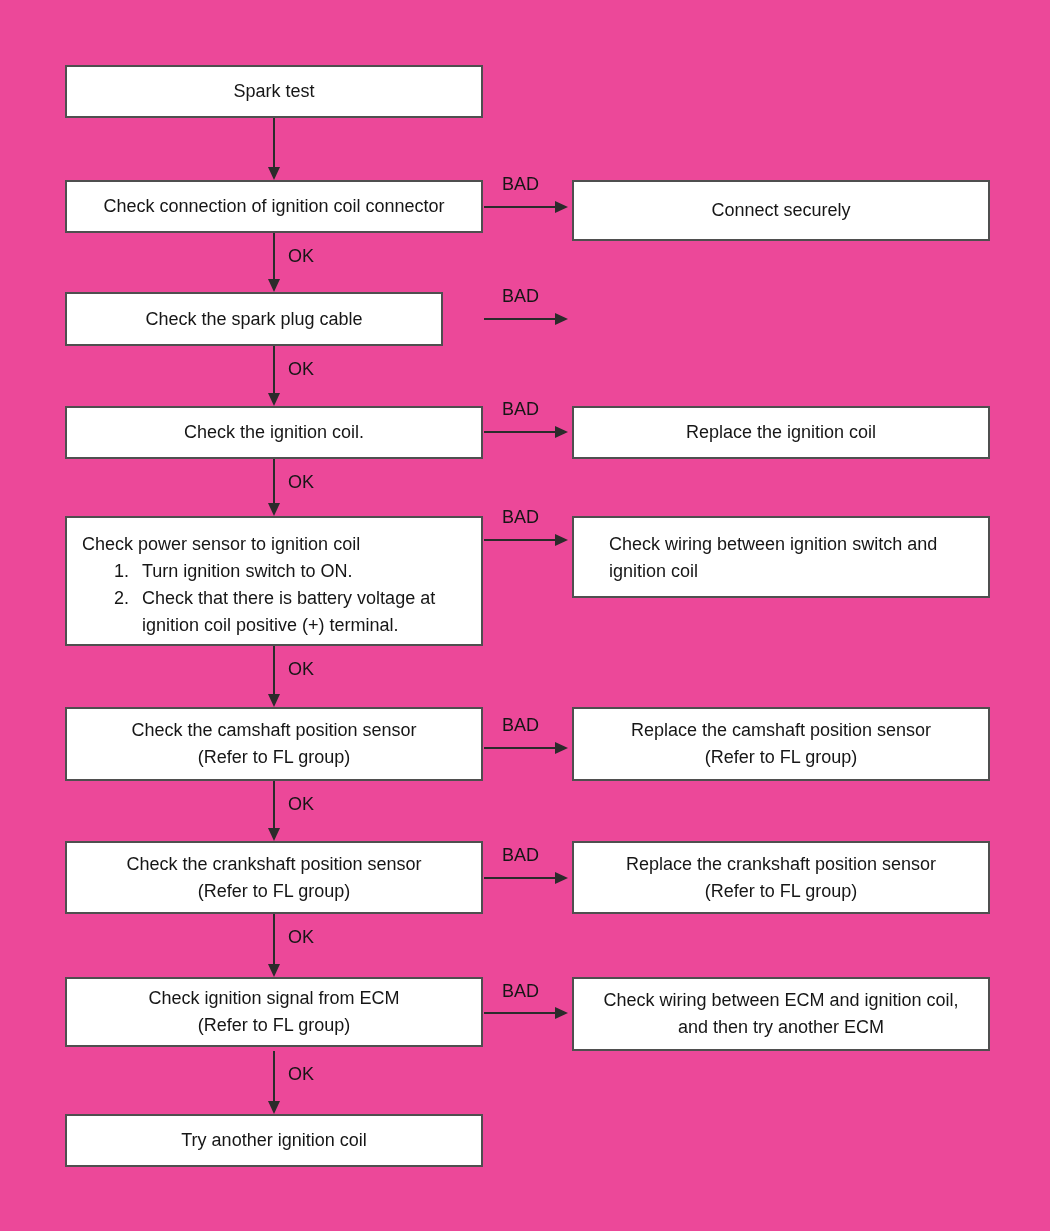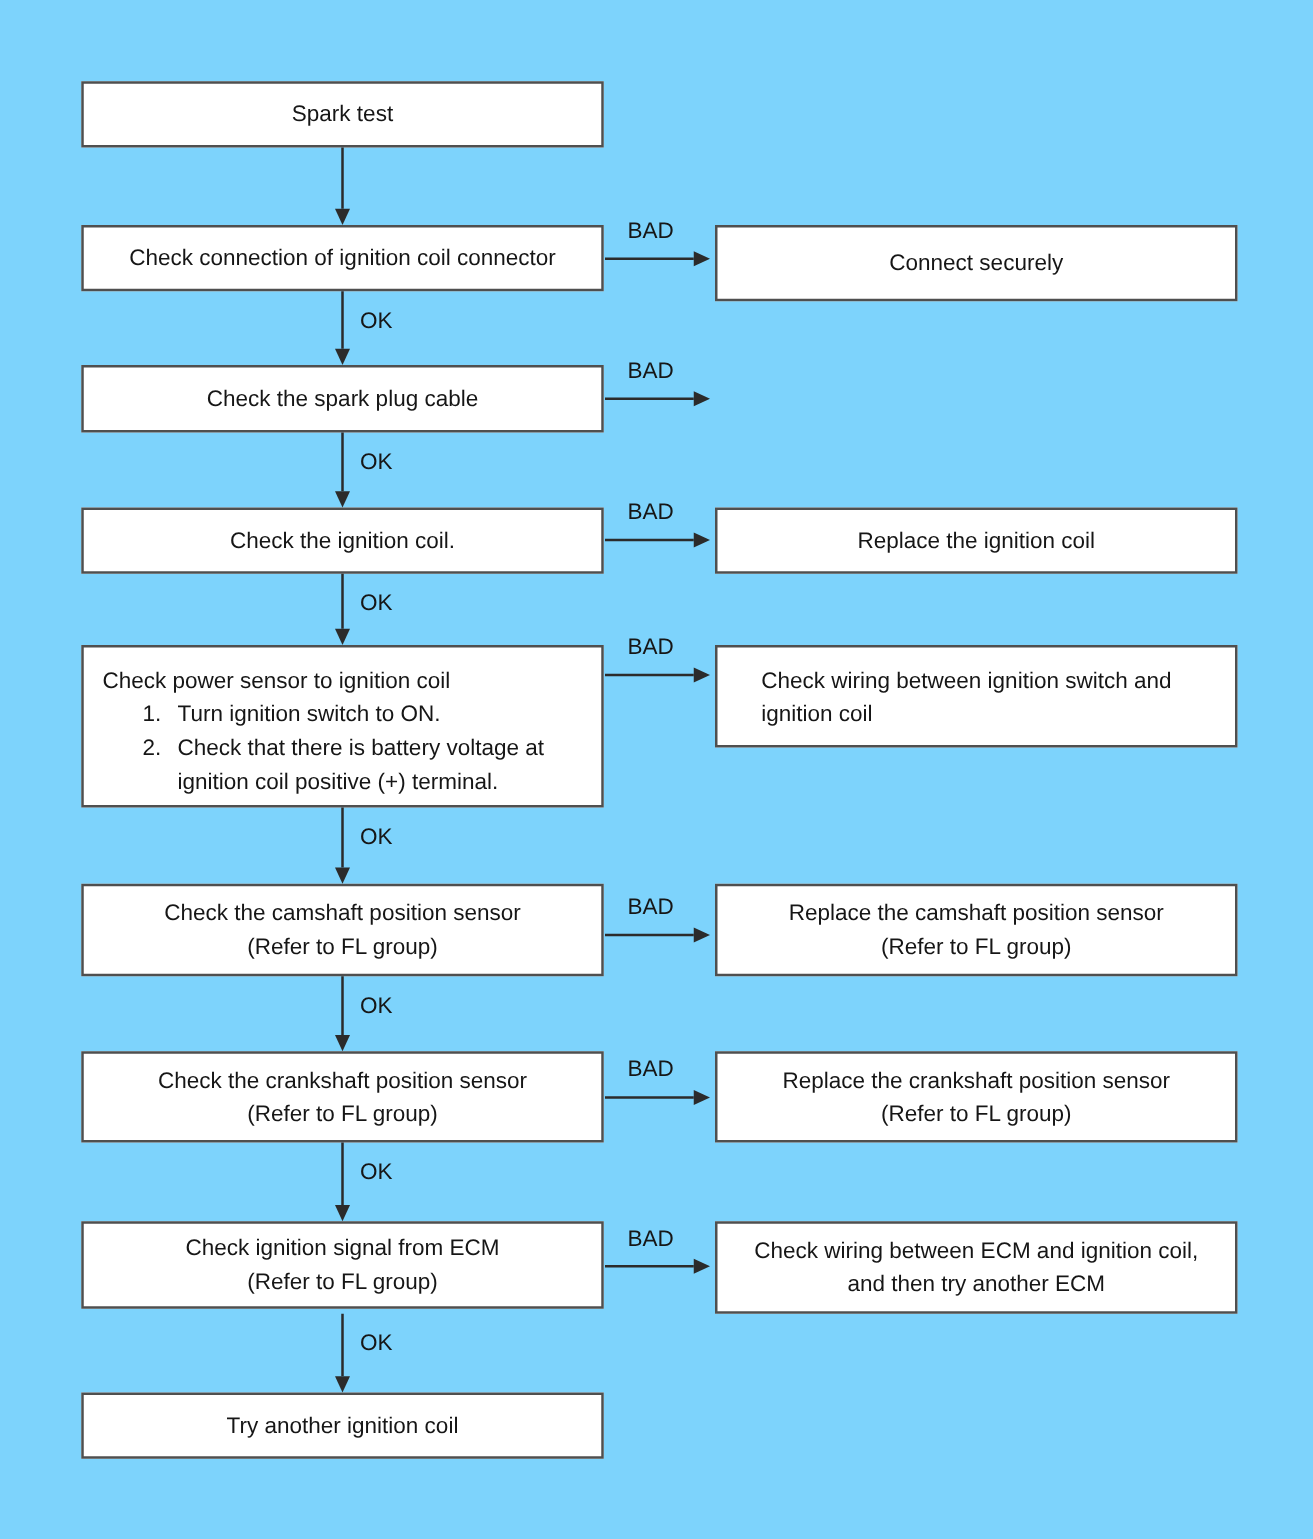--- a/index.html
+++ b/index.html
@@ -1,19 +1,19 @@
 <!DOCTYPE html>
 <html><head>
 <meta charset="utf-8">
 <style>
   html,body{margin:0;padding:0;background:#ffffff;}
   #canvas{
     position:relative;
     width:1050px;height:1231px;
-    background:#7dd3fc;
+    background:#ec4899;
     font-family:"Liberation Sans", sans-serif;
     font-size:18px;
     color:#161616;
     overflow:hidden;
   }
   .box{
     position:absolute;
     background:#ffffff;
     border:2px solid #4f4f4f;
     box-sizing:border-box;
@@ -56,21 +56,21 @@
 <div id="canvas">
 
   <div class="box" style="left:65px;top:65px;width:418px;height:53px">
     <span class="btxt">Spark test</span>
   </div>
 
   <div class="box" style="left:65px;top:180px;width:418px;height:53px">
     <span class="btxt">Check connection of ignition coil connector</span>
   </div>
 
-  <div class="box" style="left:65px;top:292px;width:418px;height:54px">
+  <div class="box" style="left:65px;top:292px;width:378px;height:54px">
     <span class="btxt">Check the spark plug cable</span>
   </div>
 
   <div class="box" style="left:65px;top:406px;width:418px;height:53px">
     <span class="btxt">Check the ignition coil.</span>
   </div>
 
   <div class="box block" style="left:65px;top:516px;width:418px;height:130px">
     <div class="s4-title">Check power sensor to ignition coil</div>
     <div class="s4-row">

